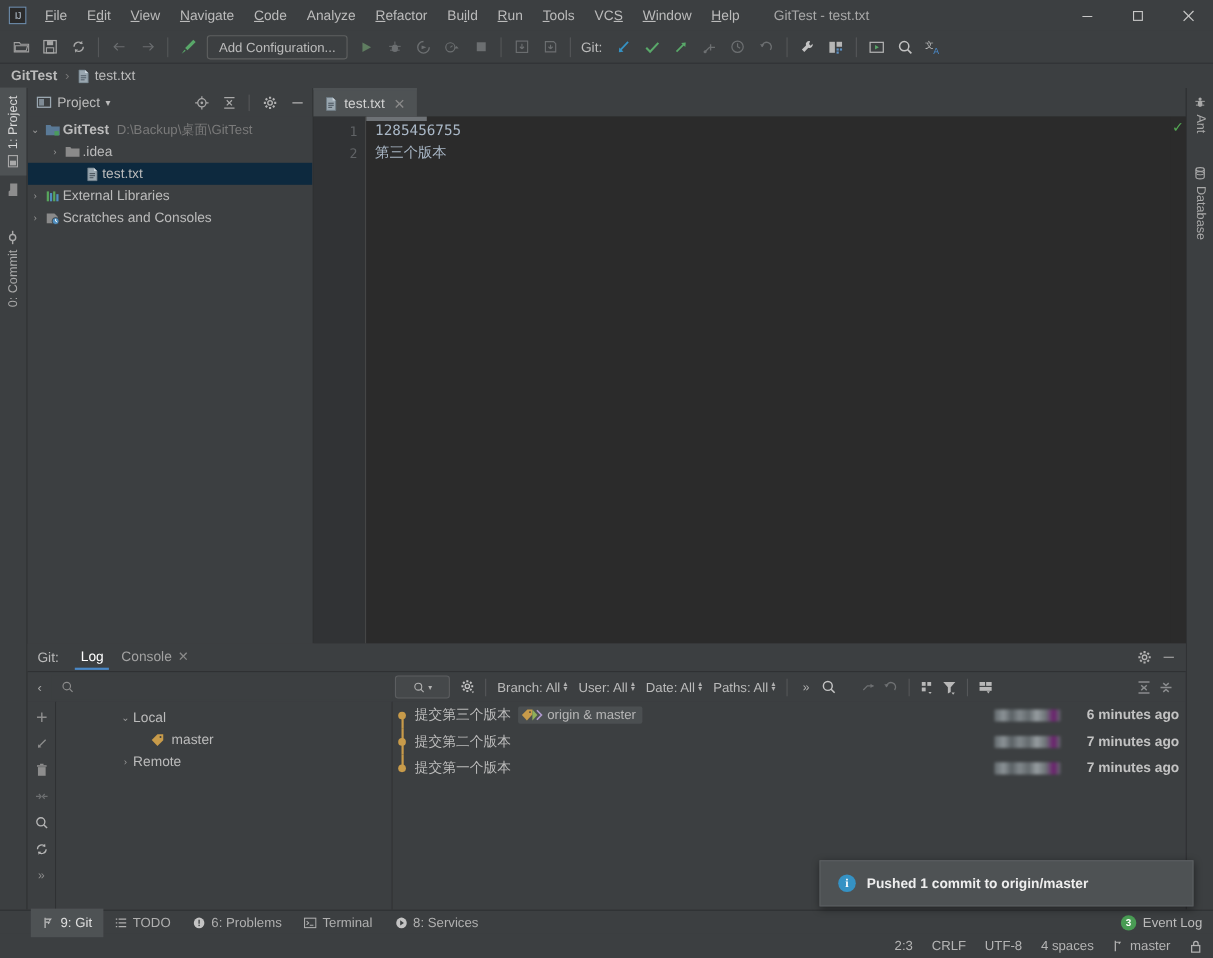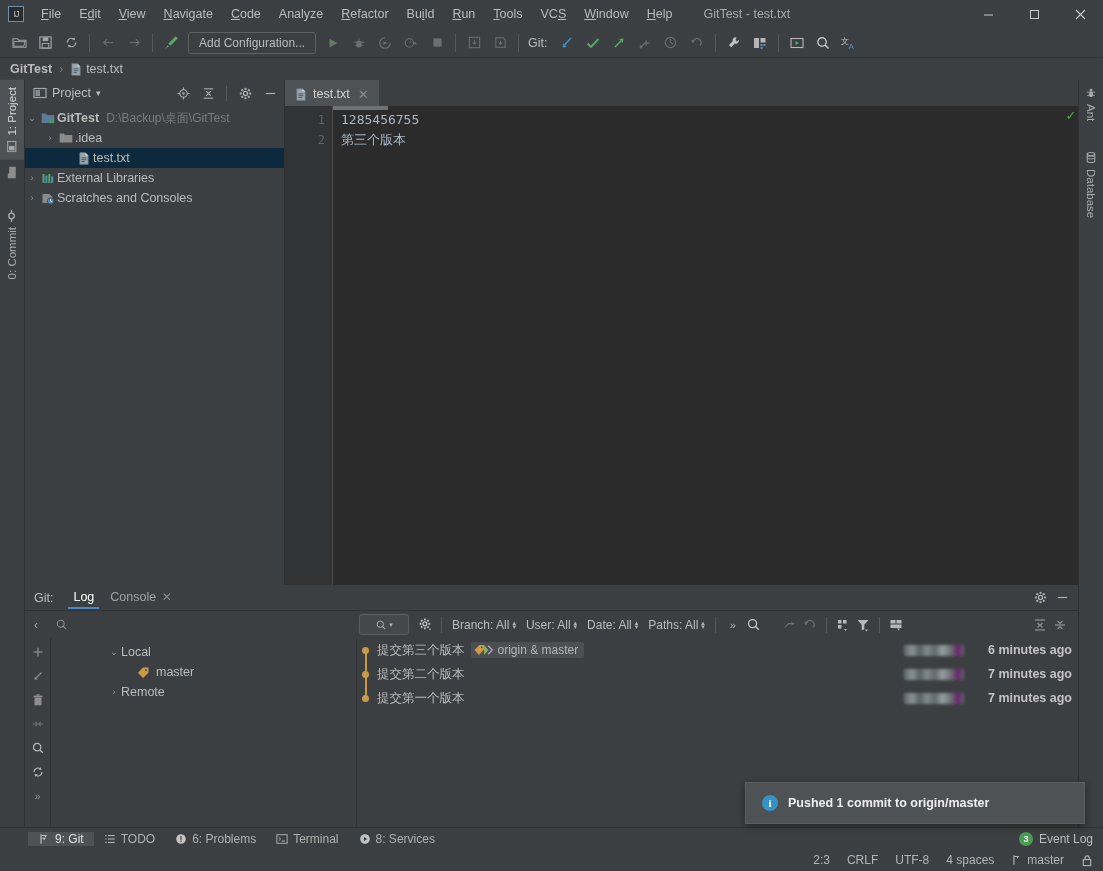--- a/index.html
+++ b/index.html
@@ -243,21 +243,21 @@
     font-size: 11px; font-weight: bold; display:flex; align-items:center; justify-content:center;
     font-family: "Liberation Serif", serif;
   }
 
   
   .bottombar {
     height: 22px; background: #3c3f41; display: flex; align-items: center;
     flex: 0 0 22px; padding-left: 28px; border-top: 1px solid #2f3133; position: relative;
   }
   .btab {
-    height: 14px; display: flex; align-items: center; gap: 5px; padding: 0 10px;
+    height: 26px; display: flex; align-items: center; gap: 5px; padding: 0 10px;
     font-size: 12px; color: #b0b0b0;
   }
   .btab.active { background: #4e5254; color: #e0e0e0; }
   .bb-right { margin-left: auto; display: flex; align-items: center; gap: 6px; padding-right: 10px; }
   .evt-badge {
     width: 14px; height: 14px; border-radius: 50%; background: #499c54; color: #fff;
     font-size: 9px; display: flex; align-items: center; justify-content: center; font-weight: bold;
   }
 
   

